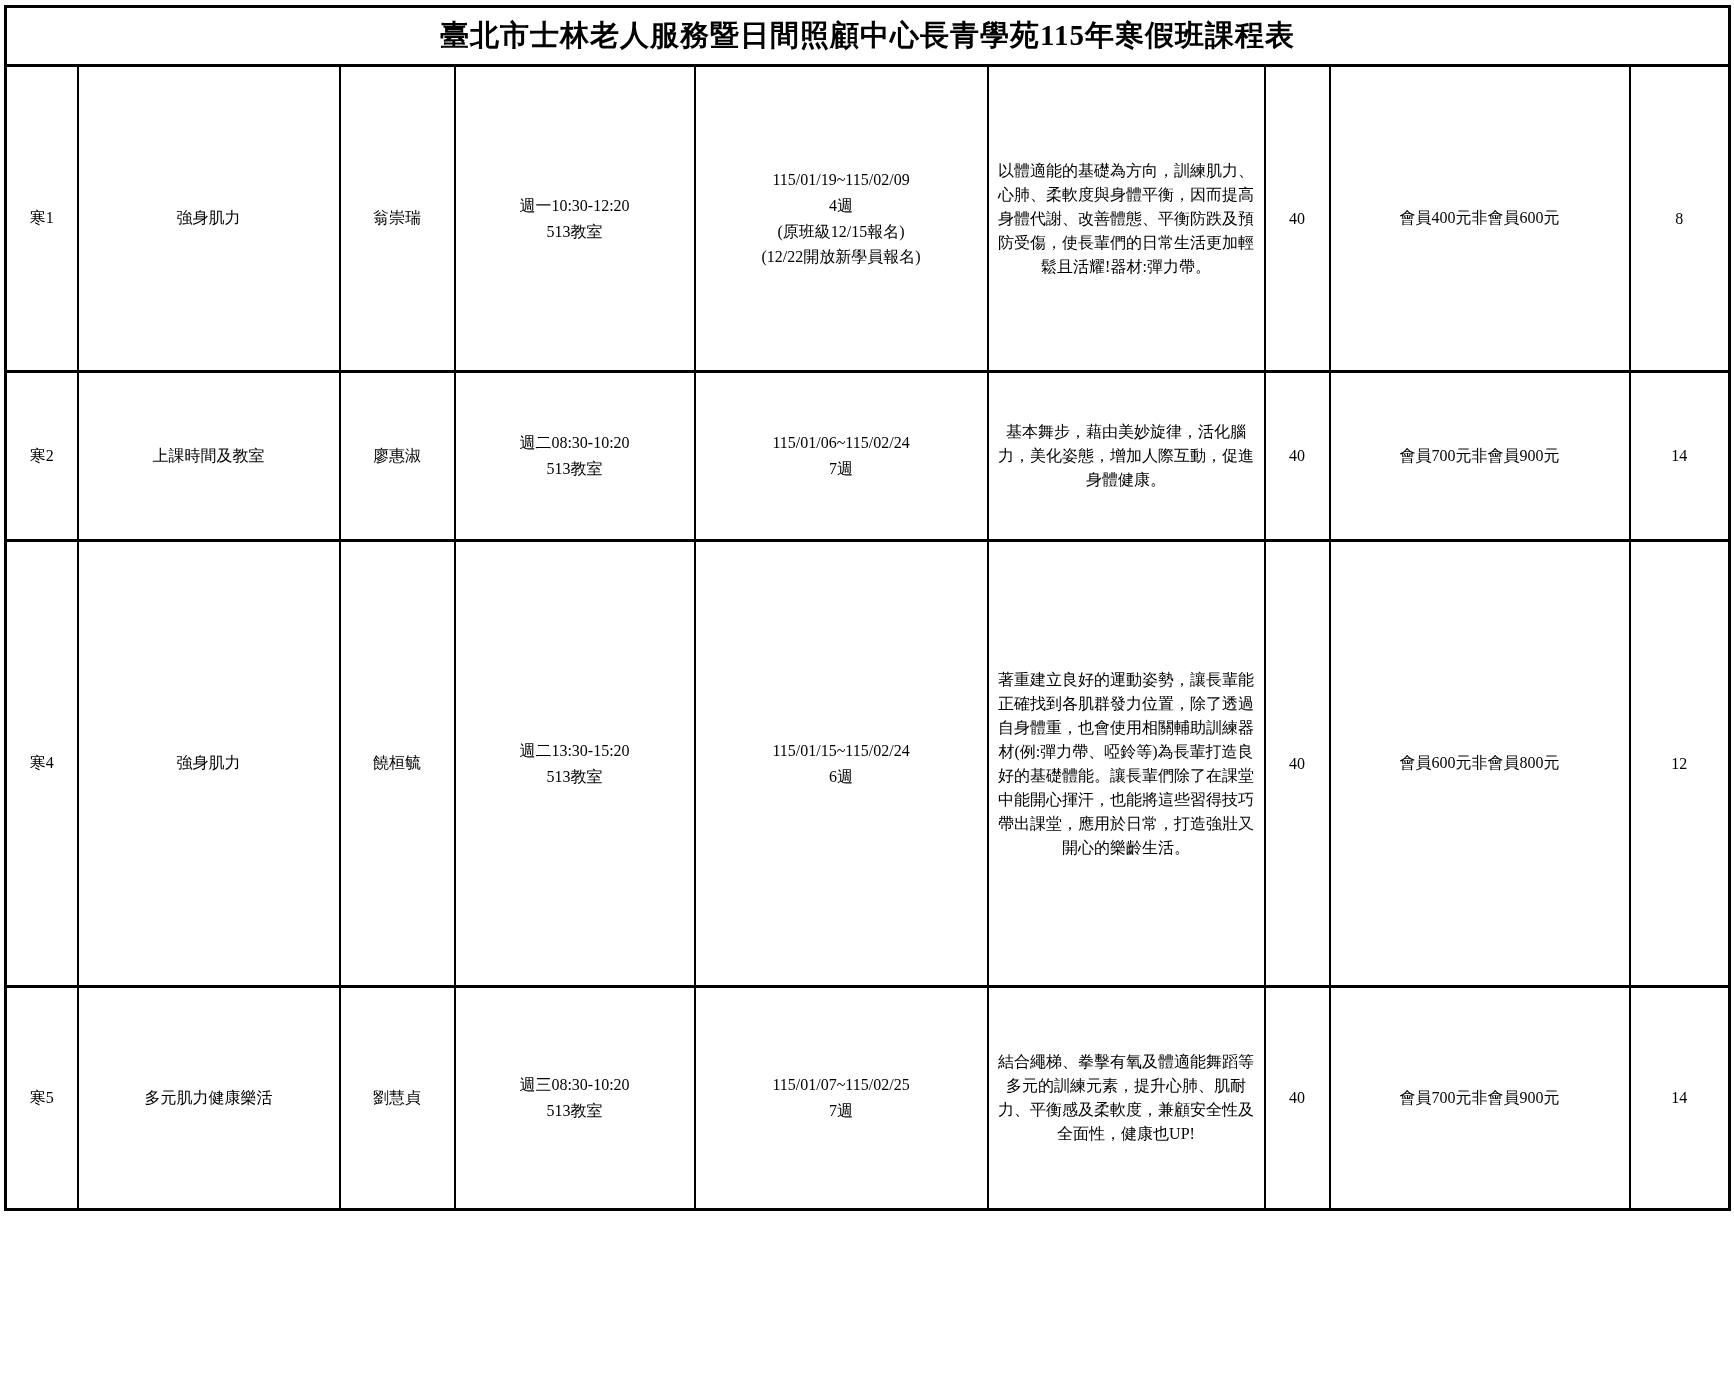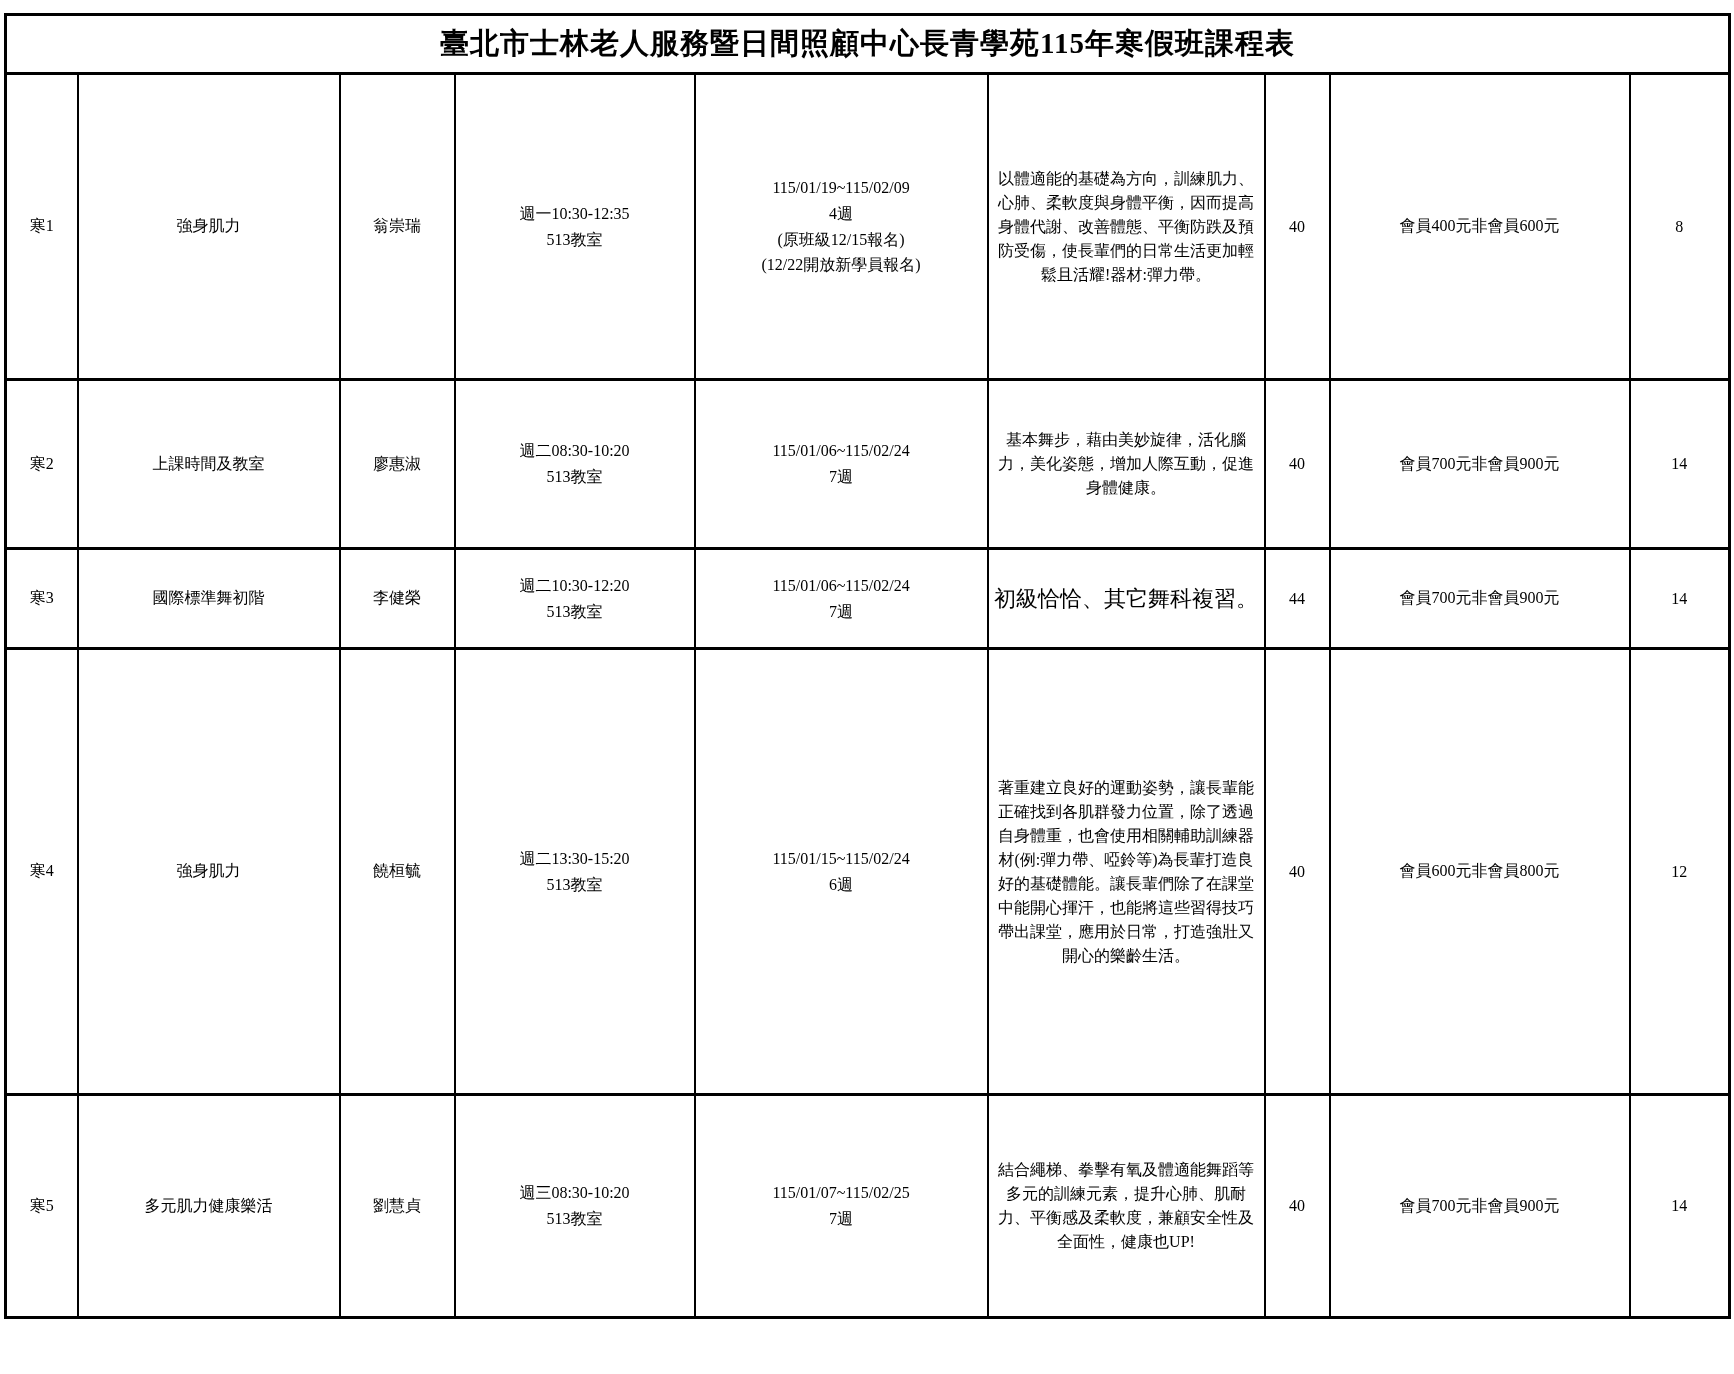--- a/index.html
+++ b/index.html
@@ -5,21 +5,21 @@
   html, body {
     margin: 0;
     padding: 0;
     background: #ffffff;
   }
   .page {
     width: 1734px;
     height: 1374px;
     background: #ffffff;
     box-sizing: border-box;
-    padding: 13px 4px;
+    padding: 5px 4px;
     font-family: "Liberation Serif", "DejaVu Serif", serif;
     color: #000000;
   }
   table.course-table {
     border-collapse: collapse;
     table-layout: fixed;
     width: 1724px;
     background: #ffffff;
   }
   table.course-table th,
@@ -85,21 +85,21 @@
       <tr class="row-title">
         <th colspan="9">臺北市士林老人服務暨日間照顧中心長青學苑115年寒假班課程表</th>
       </tr>
     </thead>
     <tbody>
       <tr class="r0">
         <td>寒1</td>
         <td class="cell-left">強身肌力</td>
         <td>翁崇瑞</td>
         <td class="cell-multiline">
-            <div>週一10:30-12:35</div>
+            <div>週一10:30-12:20</div>
             <div>513教室</div>
           </td>
         <td class="cell-multiline">
             <div>115/01/19~115/02/09</div>
             <div>4週</div>
             <div>(原班級12/15報名)</div>
             <div>(12/22開放新學員報名)</div>
           </td>
         <td class="cell-content">以體適能的基礎為方向，訓練肌力、心肺、柔軟度與身體平衡，因而提高身體代謝、改善體態、平衡防跌及預防受傷，使長輩們的日常生活更加輕鬆且活耀!器材:彈力帶。</td>
         <td>40</td>
@@ -113,37 +113,20 @@
         <td class="cell-multiline">
             <div>週二08:30-10:20</div>
             <div>513教室</div>
           </td>
         <td class="cell-multiline">
             <div>115/01/06~115/02/24</div>
             <div>7週</div>
           </td>
         <td class="cell-content">基本舞步，藉由美妙旋律，活化腦力，美化姿態，增加人際互動，促進身體健康。</td>
         <td>40</td>
-        <td>會員700元非會員900元</td>
-        <td>14</td>
-      </tr>
-      <tr class="r2">
-        <td>寒3</td>
-        <td class="cell-left">國際標準舞初階</td>
-        <td>李健榮</td>
-        <td class="cell-multiline">
-            <div>週二10:30-12:20</div>
-            <div>513教室</div>
-          </td>
-        <td class="cell-multiline">
-            <div>115/01/06~115/02/24</div>
-            <div>7週</div>
-          </td>
-        <td class="cell-content single">初級恰恰、其它舞科複習。</td>
-        <td>44</td>
         <td>會員700元非會員900元</td>
         <td>14</td>
       </tr>
       <tr class="r3">
         <td>寒4</td>
         <td class="cell-left">強身肌力</td>
         <td>饒桓毓</td>
         <td class="cell-multiline">
             <div>週二13:30-15:20</div>
             <div>513教室</div>

